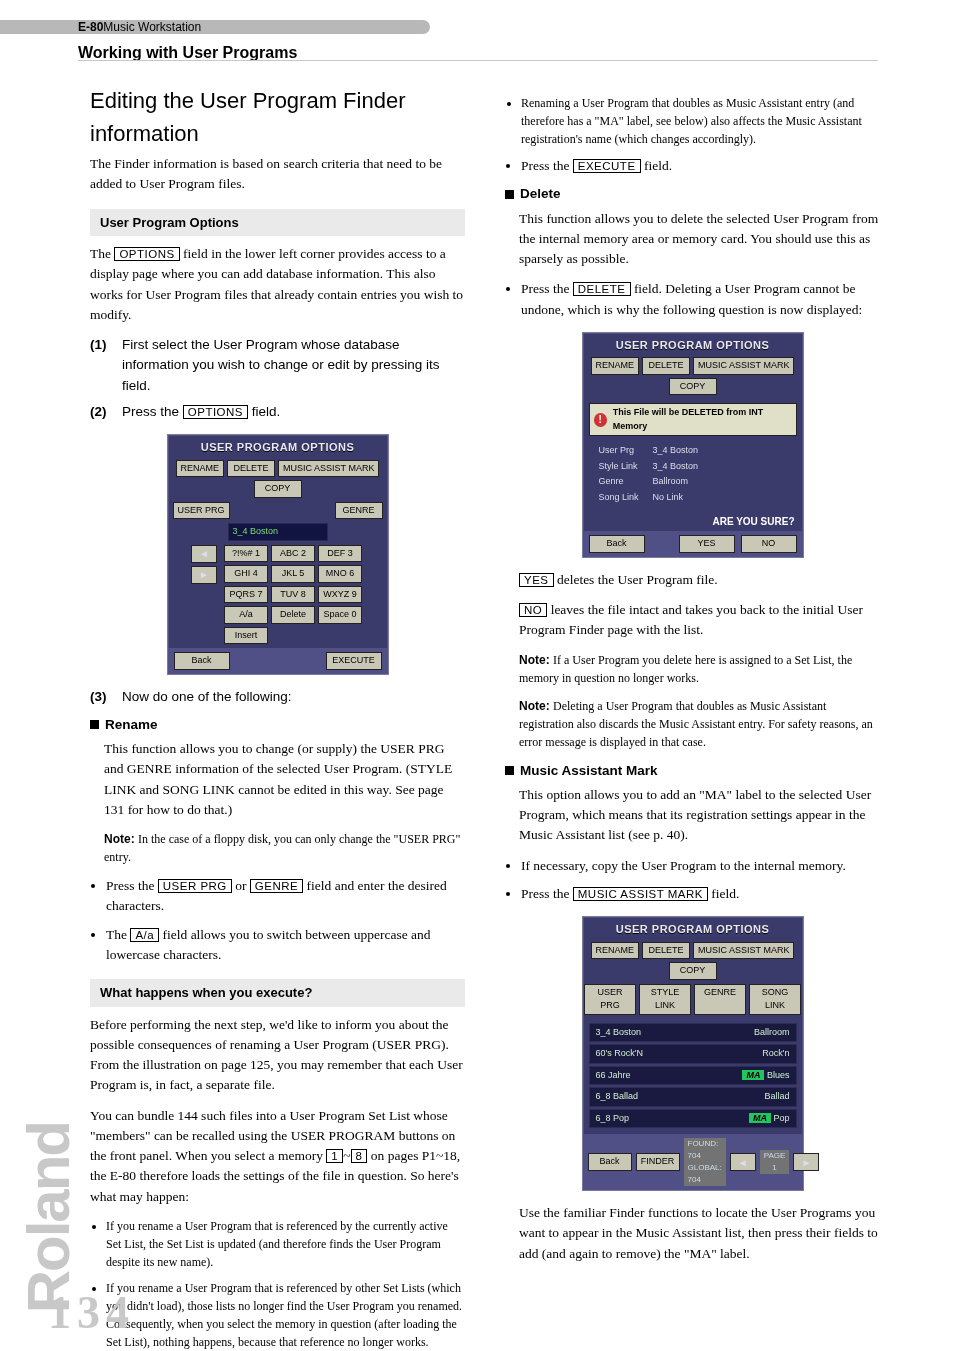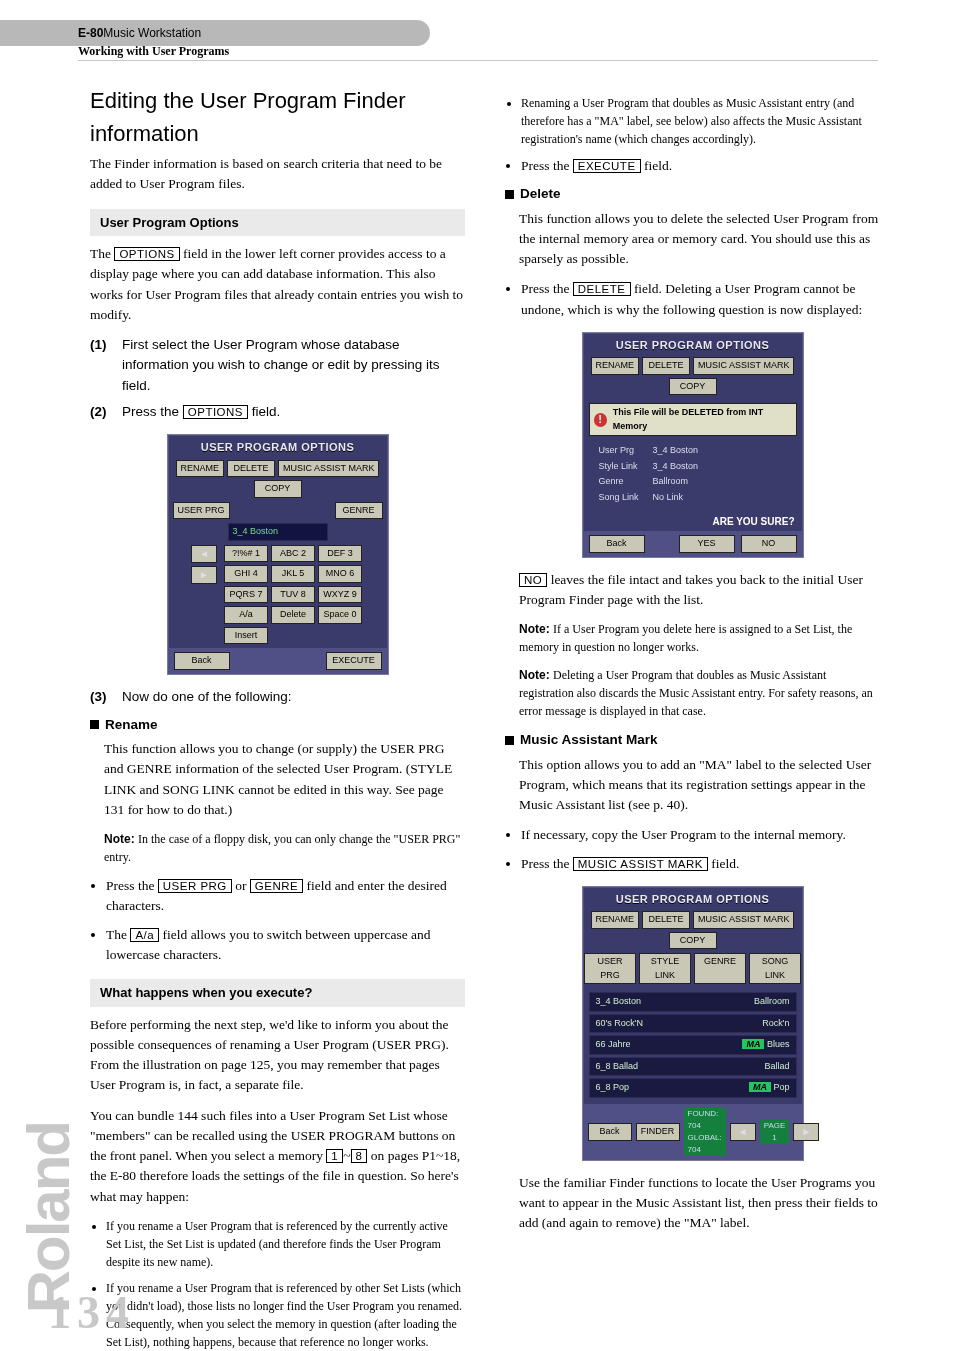--- a/index.html
+++ b/index.html
@@ -8,21 +8,21 @@
     --text: #000;
     --muted: #333;
     --rule: #c8c8c8;
   }
   html,body{margin:0;padding:0;background:#fff;color:var(--text);}
   .page{
     width:954px; height:1351px; position:relative;
     box-sizing:border-box;
   }
   .topbar{
-    position:absolute; left:0; top:20px; width:430px; height:26px;
+    position:absolute; left:0; top:20px; width:430px; height:14px;
     background:#b8b8b8; border-radius:0 13px 13px 0;
     padding:0 0 0 78px; box-sizing:border-box;
     display:flex; align-items:center;
     font-family:var(--sans-font); font-size:12px;
   }
   .topbar .bold{font-weight:700;}
   .content{
     position:absolute; left:90px; top:70px; width:790px;
     display:flex; gap:40px;
     font-family:var(--body-font); font-size:13.5px; line-height:1.5;
@@ -86,21 +86,21 @@
     background:#1a1a40; border:1px solid #2c2c55; color:#cfeecf;
     padding:2px 6px; margin:2px 0; font-size:9px;
   }
   .figure .ma{background:#22c55e;color:#000;font-weight:700;padding:0 4px;font-style:italic;}
   .figure .keypad .btn{min-width:34px;}
   .figure .arrowbtn{background:#c9c7b6;border:1px solid #222;min-width:24px;height:16px;display:flex;align-items:center;justify-content:center;}
   .sortcol{display:flex;gap:3px;justify-content:center;padding:0 5px 4px;}
   .sortcol .btn{min-width:42px;}
   .foot2{display:flex;align-items:center;gap:4px;padding:4px 5px;background:#505086;}
   .foot2 .btn{min-width:34px;}
-  .pgind{background:#15803d;color:#cde;font-size:8px;padding:0 4px;}
+  .pgind{background:#737373;color:#cde;font-size:8px;padding:0 4px;}
   .roland{
     position:absolute; left:14px; bottom:38px;
     font-family:var(--sans-font); font-weight:700; color:#c8c8c8;
     font-size:60px; letter-spacing:-2px;
     writing-mode:vertical-rl; transform:rotate(180deg);
   }
   .pagenum{
     position:absolute; left:48px; bottom:12px;
     font-family:var(--body-font); font-size:46px; font-weight:700; color:#c8c8c8;
     letter-spacing:6px;
@@ -108,21 +108,21 @@
 </style>
 </head>
 <body>
 
 <div class="page">
 
   <div class="topbar">
     <span class="bold">E-80</span>
     <span> Music Workstation</span>
   </div>
-  <div style="position:absolute;left:78px;top:44px;font-family:Liberation Serif, serif;font-size:12px;font-weight:700;">Working with User Programs</div>
+  <div style="position:absolute;left:78px;top:44px;font-family:Liberation Sans, sans-serif;font-size:16px;font-weight:700;">Working with User Programs</div>
   <div style="position:absolute;left:78px;top:60px;width:800px;border-top:1px solid var(--rule);"></div>
 
   <div class="content">
 
     <div class="col">
       <h2 class="section">Editing the User Program Finder information</h2>
       <p>The Finder information is based on search criteria that need to be added to User Program files.</p>
 
       <h3 class="grey">User Program Options</h3>
       <p>
@@ -193,21 +193,21 @@
           <span>Rename</span>
         </div>
       <p style="margin-left:14px;">This function allows you to change (or supply) the USER PRG and GENRE information of the selected User Program. (STYLE LINK and SONG LINK cannot be edited in this way. See page 131 for how to do that.)</p>
       <p class="note" style="margin-left:14px;"><span class="nb">Note: </span><span>In the case of a floppy disk, you can only change the "USER PRG" entry.</span></p>
       <ul class="bullet-list">
         <li><span>Press the </span><span class="field">USER PRG</span><span> or </span><span class="field">GENRE</span><span> field and enter the desired characters.</span></li>
         <li><span>The </span><span class="field">A/a</span><span> field allows you to switch between uppercase and lowercase characters.</span></li>
       </ul>
 
       <h3 class="grey">What happens when you execute?</h3>
-      <p>Before performing the next step, we'd like to inform you about the possible consequences of renaming a User Program (USER PRG). From the illustration on page 125, you may remember that pages User Program is, in fact, a separate file.</p>
+      <p>Before performing the next step, we'd like to inform you about the possible consequences of renaming a User Program (USER PRG). From the illustration on page 125, you may remember that each User Program is, in fact, a separate file.</p>
       <p>
         <span>You can bundle 144 such files into a User Program Set List whose "members" can be recalled using the USER PROGRAM buttons on the front panel. When you select a memory </span><span class="field">1</span><span>~</span><span class="field">8</span><span> on pages P1~18, the E-80 therefore loads the settings of the file in question. So here's what may happen:</span>
       </p>
       <ul class="bullet-list note">
         <li>If you rename a User Program that is referenced by the currently active Set List, the Set List is updated (and therefore finds the User Program despite its new name).</li>
         <li>If you rename a User Program that is referenced by other Set Lists (which you didn't load), those lists no longer find the User Program you renamed. Consequently, when you select the memory in question (after loading the Set List), nothing happens, because that reference no longer works.</li>
       </ul>
     </div>
 
     <div class="col">
@@ -264,20 +264,21 @@
         <div class="q">ARE YOU SURE?</div>
         <div class="foot">
           <div class="btn">Back</div>
           <div style="display:flex;gap:6px;">
             <div class="btn">YES</div>
             <div class="btn">NO</div>
           </div>
         </div>
       </div>
 
+      <p style="margin-left:14px;"><span class="field">YES</span><span> deletes the User Program file.</span></p>
       <p style="margin-left:14px;"><span class="field">NO</span><span> leaves the file intact and takes you back to the initial User Program Finder page with the list.</span></p>
       <p class="note" style="margin-left:14px;"><span class="nb">Note: </span><span>If a User Program you delete here is assigned to a Set List, the memory in question no longer works.</span></p>
       <p class="note" style="margin-left:14px;"><span class="nb">Note: </span><span>Deleting a User Program that doubles as Music Assistant registration also discards the Music Assistant entry. For safety reasons, an error message is displayed in that case.</span></p>
 
       <div class="subh">
           <span class="sq"></span>
           <span>Music Assistant Mark</span>
         </div>
       <p style="margin-left:14px;">This option allows you to add an "MA" label to the selected User Program, which means that its registration settings appear in the Music Assistant list (see p. 40).</p>
       <ul class="bullet-list">

